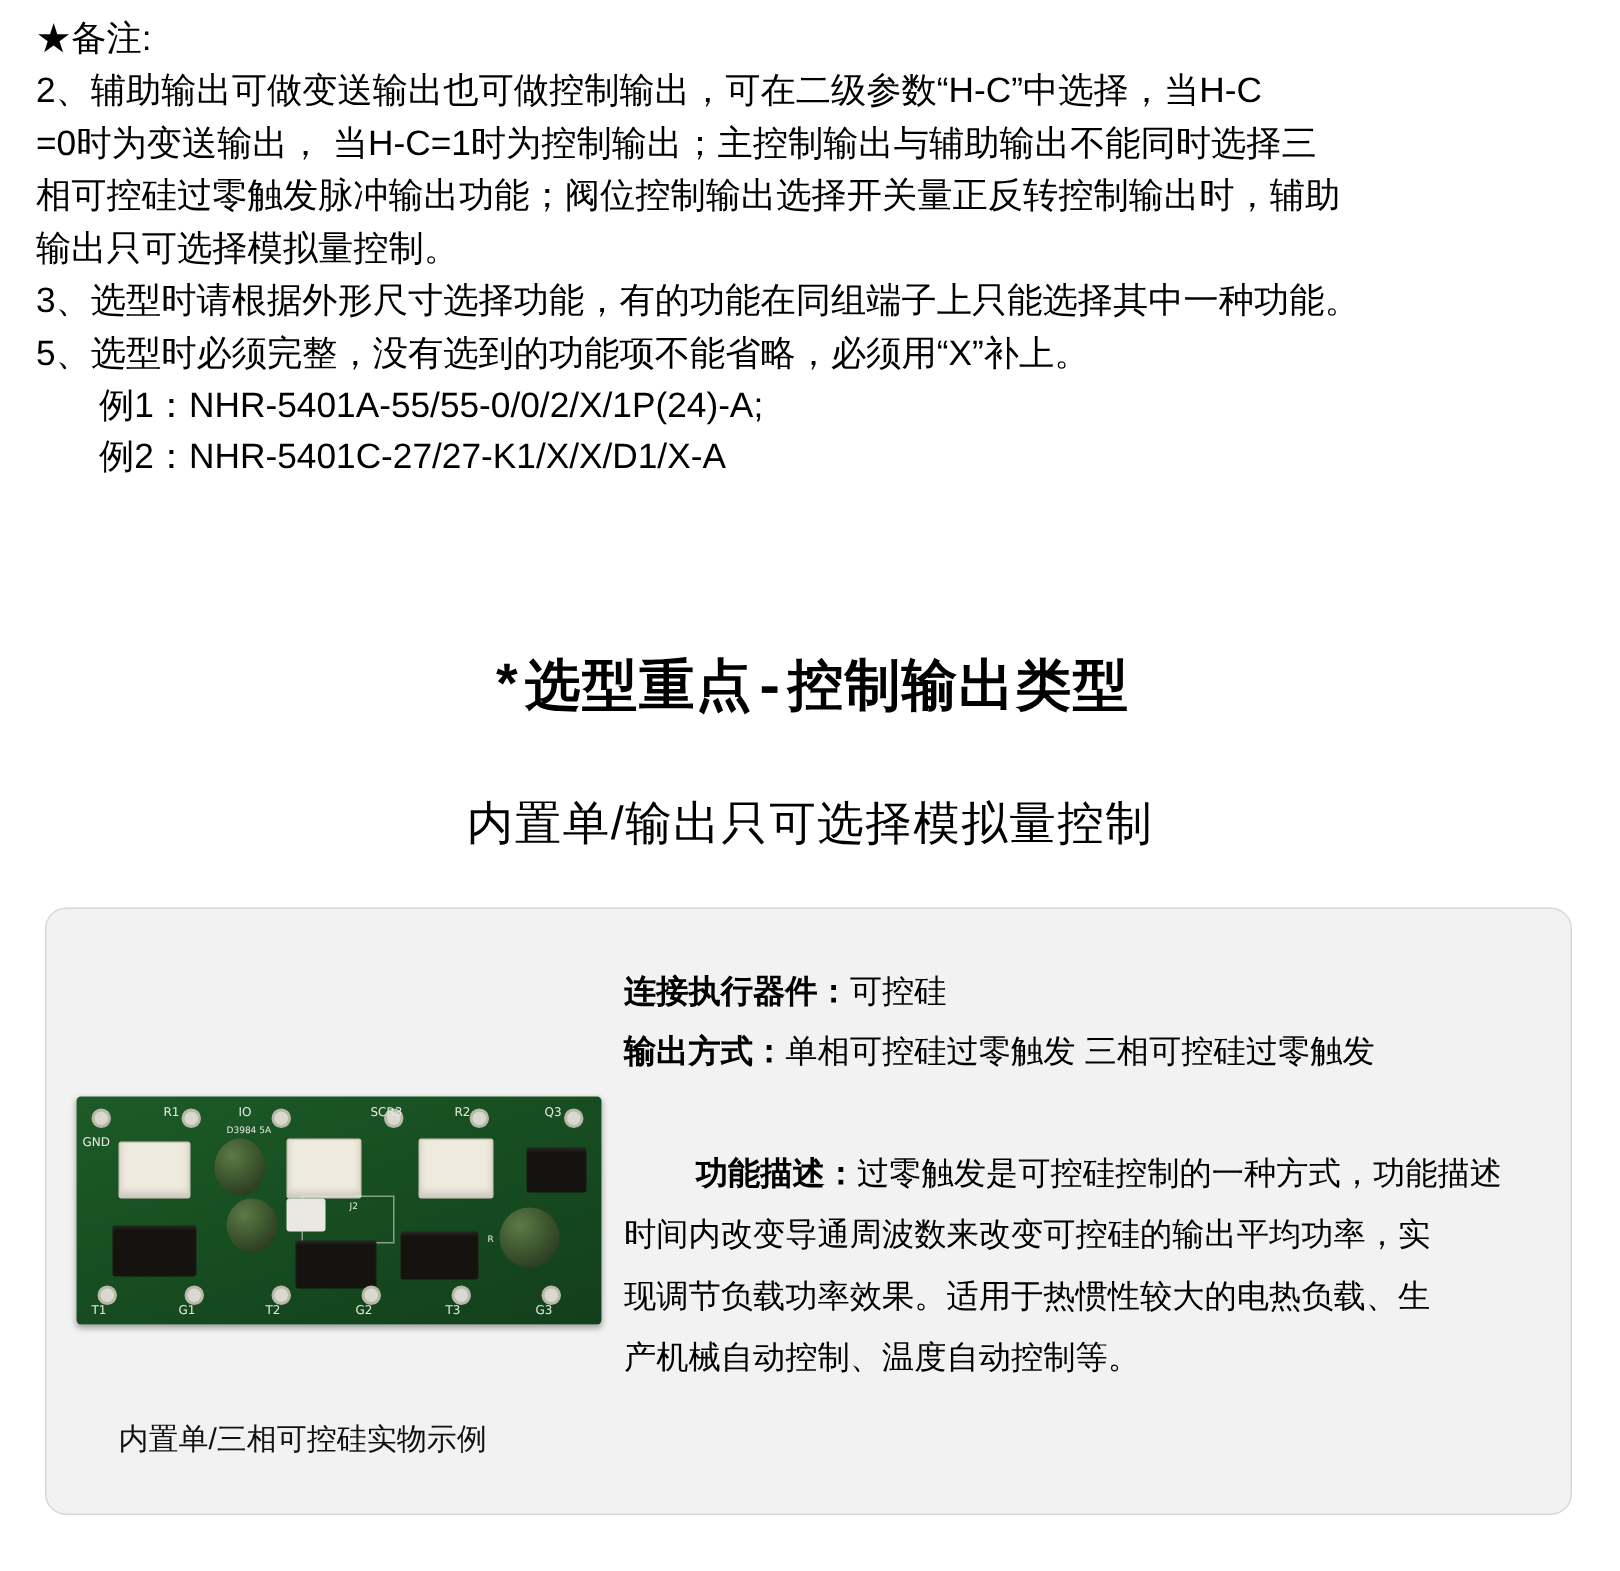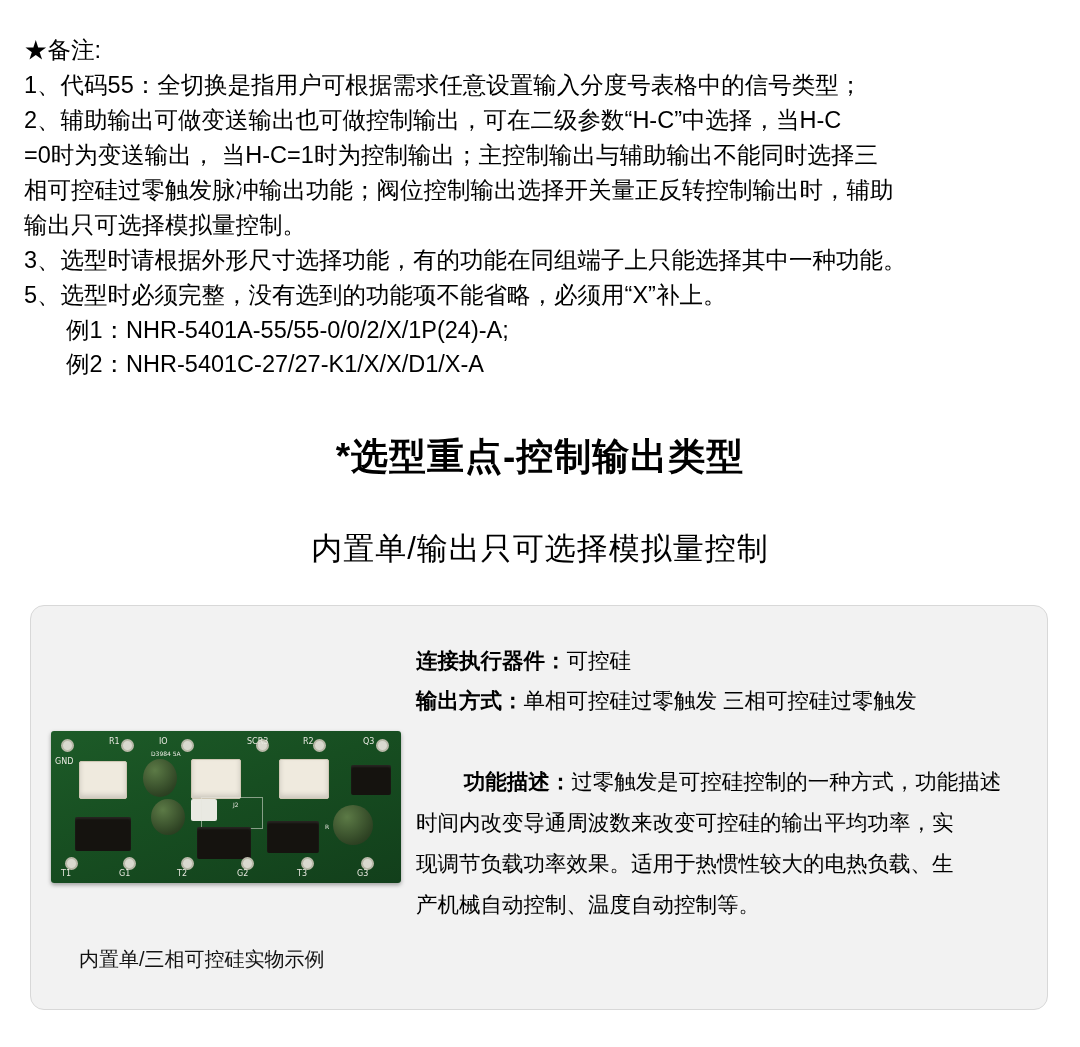--- a/index.html
+++ b/index.html
@@ -19,21 +19,20 @@
     width: 1080px;
     height: 1047px;
   }
 
   
   .notes {
     position: absolute;
     left: 24px;
     top: 8px;
     width: 1040px;
-    margin-top: 25px;
   }
   .note-line {
     font-size: 23.5px;
     line-height: 35px;
     letter-spacing: 0px;
     white-space: pre-wrap;
   }
   .note-head {
     font-size: 23.5px;
     line-height: 35px;
@@ -47,20 +46,21 @@
   
   .section-title {
     position: absolute;
     left: 0;
     top: 432px;
     width: 1080px;
     text-align: center;
     font-size: 37px;
     font-weight: bold;
     letter-spacing: 1px;
+    font-family: Liberation Mono, monospace;
   }
   .sub-title {
     position: absolute;
     left: 0;
     top: 528px;
     width: 1080px;
     text-align: center;
     font-size: 31px;
     letter-spacing: 1px;
   }
@@ -172,21 +172,20 @@
     text-indent: 0;
   }
 </style>
 </head>
 <body>
 
 <div class="page">
 
   <div class="notes">
     <div class="note-head">★备注:</div>
-    <div class="note-line">1、代码55：全切换是指用户可根据需求任意设置输入分度号表格中的信号类型；</div>
     <div class="note-line">2、辅助输出可做变送输出也可做控制输出，可在二级参数“H-C”中选择，当H-C
 =0时为变送输出， 当H-C=1时为控制输出；主控制输出与辅助输出不能同时选择三
 相可控硅过零触发脉冲输出功能；阀位控制输出选择开关量正反转控制输出时，辅助
 输出只可选择模拟量控制。</div>
     <div class="note-line">3、选型时请根据外形尺寸选择功能，有的功能在同组端子上只能选择其中一种功能。</div>
     <div class="note-line">5、选型时必须完整，没有选到的功能项不能省略，必须用“X”补上。</div>
     <div class="example-line">例1：NHR-5401A-55/55-0/0/2/X/1P(24)-A;</div>
     <div class="example-line">例2：NHR-5401C-27/27-K1/X/X/D1/X-A</div>
   </div>
 

